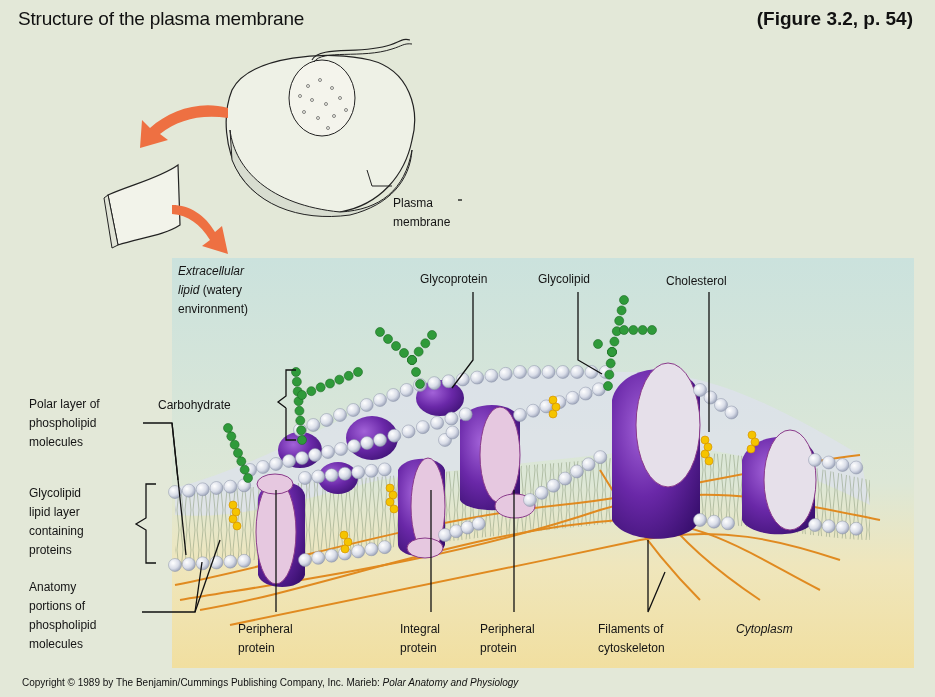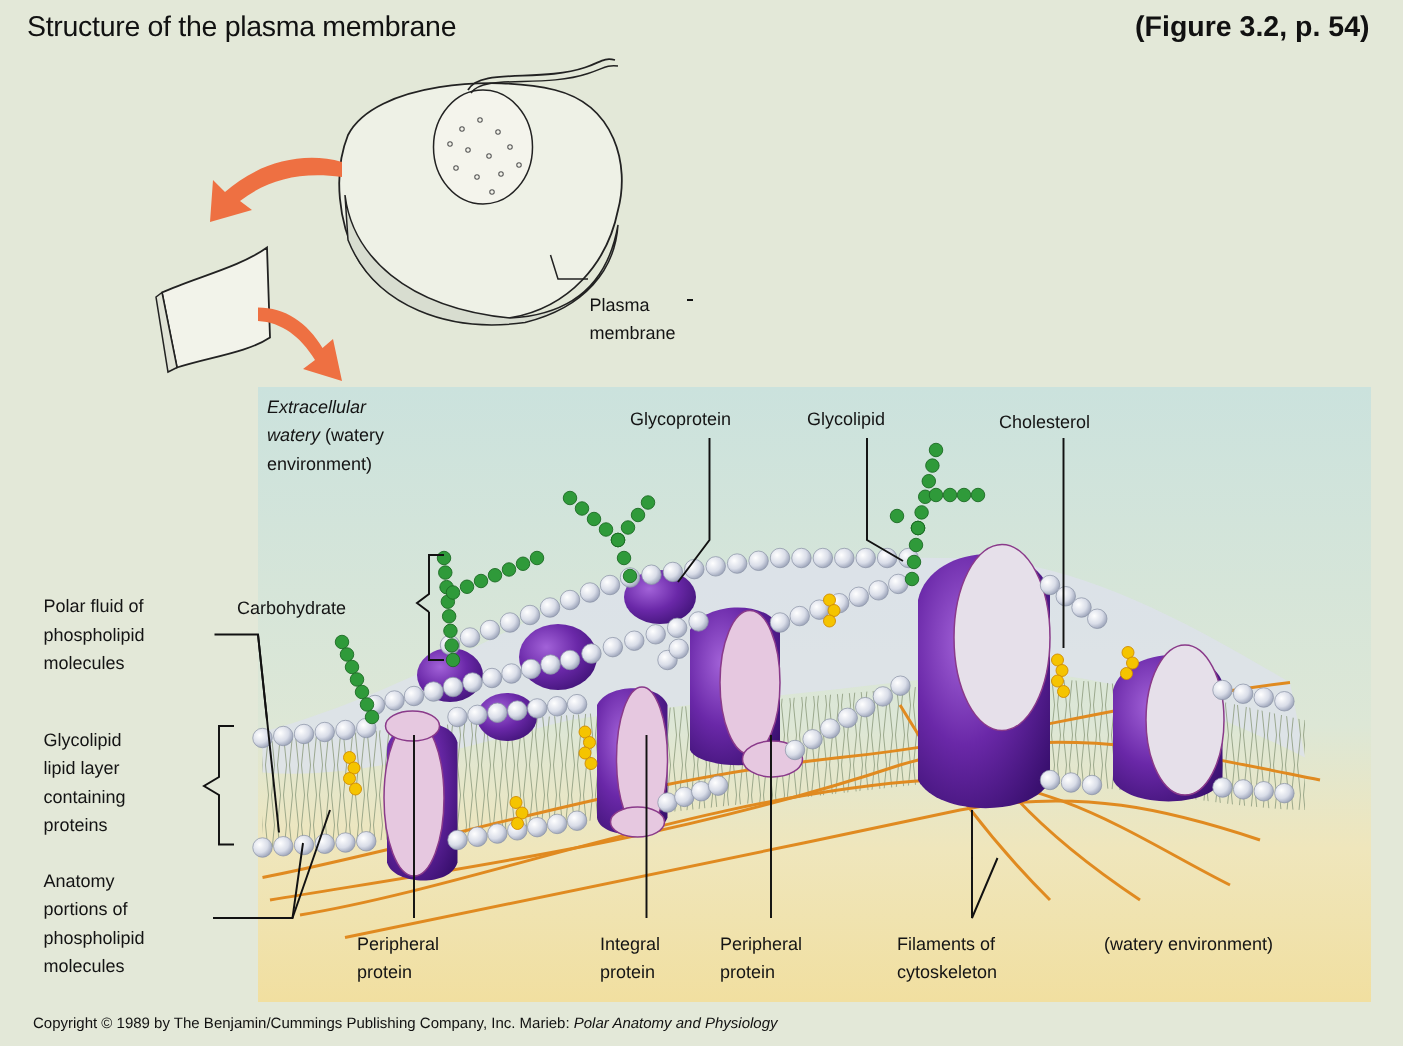--- a/index.html
+++ b/index.html
@@ -317,31 +317,31 @@
 <div class="title">Structure of the plasma membrane</div>
 <div class="figref">(Figure 3.2, p. 54)</div>
 
 <div class="lbl" style="left:393px;top:194px;">
   <div>Plasma</div>
   <div>membrane</div>
 </div>
 
 <div class="lbl" style="left:178px;top:262px;">
   <div class="it">Extracellular</div>
-  <div><span class="it">watery</span><span> (watery</span></div>
+  <div><span class="it">lipid</span><span> (watery</span></div>
   <div>environment)</div>
 </div>
 
 <div class="lbl" style="left:420px;top:270px;">Glycoprotein</div>
 <div class="lbl" style="left:538px;top:270px;">Glycolipid</div>
 <div class="lbl" style="left:666px;top:272px;">Cholesterol</div>
 <div class="lbl" style="left:158px;top:396px;">Carbohydrate</div>
 
 <div class="lbl" style="left:29px;top:395px;">
-  <div>Polar fluid of</div>
+  <div>Polar layer of</div>
   <div>phospholipid</div>
   <div>molecules</div>
 </div>
 
 <div class="lbl" style="left:29px;top:484px;">
   <div>Glycolipid</div>
   <div>lipid layer</div>
   <div>containing</div>
   <div>proteins</div>
 </div>
@@ -363,16 +363,16 @@
 </div>
 <div class="lbl" style="left:480px;top:620px;">
   <div>Peripheral</div>
   <div>protein</div>
 </div>
 <div class="lbl" style="left:598px;top:620px;">
   <div>Filaments of</div>
   <div>cytoskeleton</div>
 </div>
 <div class="lbl" style="left:736px;top:620px;">
-  <div>(watery environment)</div>
+  <div class="it">Cytoplasm</div>
 </div>
 
 <div class="copyright"><span>Copyright © 1989 by The Benjamin/Cummings Publishing Company, Inc. Marieb: </span><span class="it">Polar Anatomy and Physiology</span></div>
 
 </body></html>

